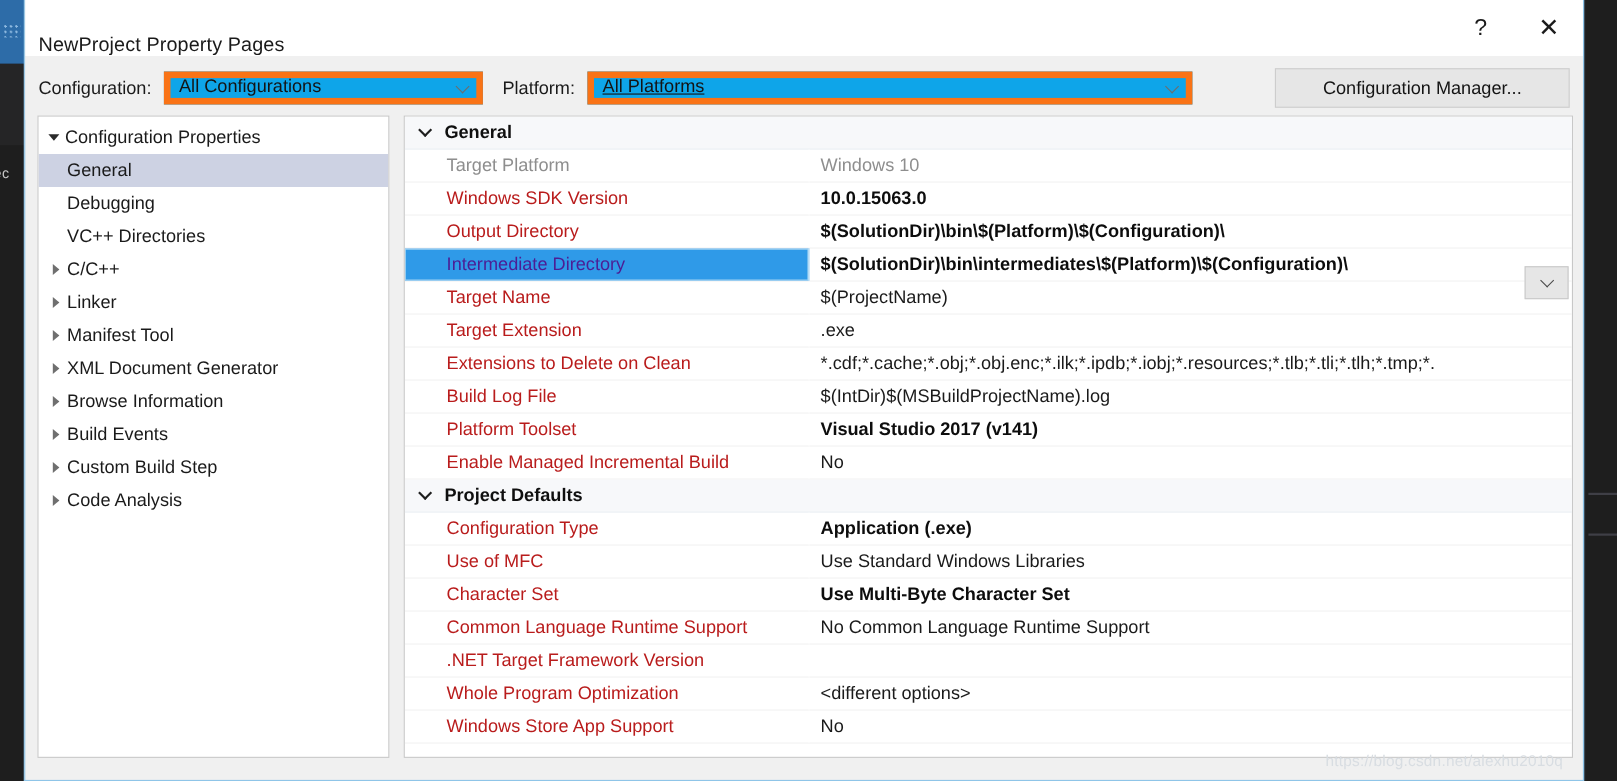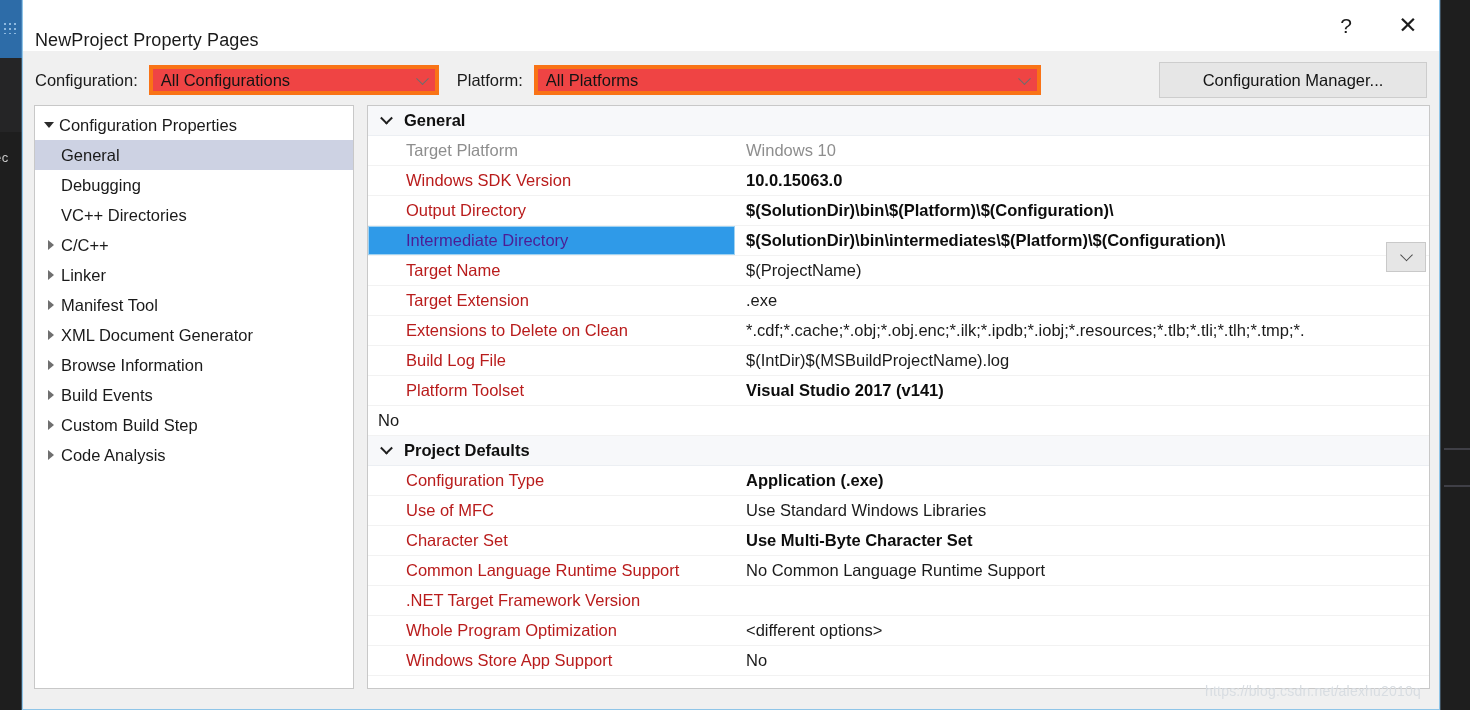--- a/index.html
+++ b/index.html
@@ -72,37 +72,37 @@
   
   .toolbar {
     height: 58px; background: #f0f0f0;
     display: flex; align-items: center; padding: 8px 12px;
     position: relative;
   }
   .tb-label { font-size: 16.5px; color: #1a1a1a; white-space: nowrap; }
   .combo {
     position: relative;
     height: 30px;
-    background: #ef4444;
-    border: 4px solid #f97316;
-    display: flex; align-items: center;
+    background: #0ea5e9;
+    border: 6px solid #f97316;
+    display: flex; align-items: flex-end;
     padding: 0 26px 0 8px;
     font-size: 16.5px; color: #141414;
     cursor: default;
     white-space: nowrap; overflow: hidden;
   }
   .combo .chev {
     position: absolute; right: 8px; top: 50%;
     width: 9px; height: 9px;
     border-right: 1.6px solid #6d6d6d;
     border-bottom: 1.6px solid #6d6d6d;
     transform: translateY(-65%) rotate(45deg);
   }
   #combo-configuration { width: 290px; margin-left: 11px; }
-  #combo-platform      { width: 507px; margin-left: 11px; }
+  #combo-platform      { width: 550px; margin-left: 11px; text-decoration: underline; }
   .btn {
     height: 36px;
     background: #e6e6e6;
     border: 1px solid #cdcdcd;
     font-size: 16.5px; color: #141414;
     padding: 0 14px;
     display: flex; align-items: center; justify-content: center;
     cursor: default; white-space: nowrap;
   }
   #btn-config-manager { position: absolute; right: 12px; width: 268px; }
@@ -367,20 +367,21 @@
           </div>
           <div class="prop-row">
             <div class="prop-name">Build Log File</div>
             <div class="prop-value">$(IntDir)$(MSBuildProjectName).log</div>
           </div>
           <div class="prop-row bold">
             <div class="prop-name">Platform Toolset</div>
             <div class="prop-value">Visual Studio 2017 (v141)</div>
           </div>
           <div class="prop-row">
+            <div class="prop-name">Enable Managed Incremental Build</div>
             <div class="prop-value">No</div>
           </div>
           <div class="section-head">
             <span class="sec-chev">
               <i></i>
             </span>
             <span>Project Defaults</span>
           </div>
           <div class="prop-row bold">
             <div class="prop-name">Configuration Type</div>

